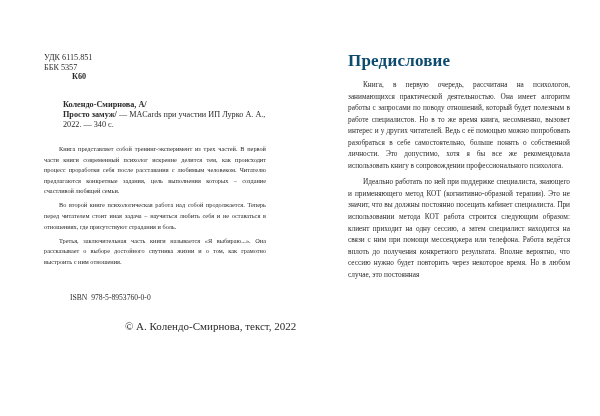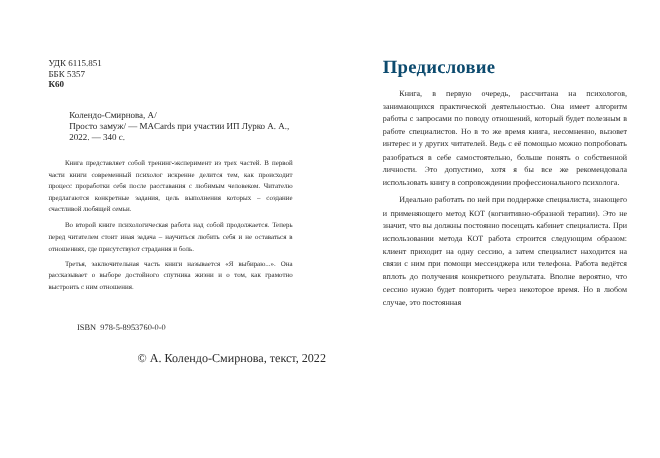--- a/index.html
+++ b/index.html
@@ -26,32 +26,32 @@
 
     
     .classification {
       position: absolute;
       left: 44px;
       top: 53px;
       font-size: 8.2px;
       line-height: 9.6px;
     }
     .classification div { white-space: nowrap; }
-    .classification .bold { font-weight: bold; }
+    .classification .bold { font-weight: bold; margin-left: 28px; }
 
     .biblio {
       position: absolute;
       left: 63px;
       top: 100px;
       font-size: 8.2px;
       line-height: 10.2px;
       width: 230px;
     }
     .biblio div { white-space: nowrap; }
-    .biblio b { font-weight: normal; }
+    .biblio b { font-weight: bold; }
 
     .annotation {
       position: absolute;
       left: 44px;
       top: 144px;
       width: 222px;
       font-size: 6.3px;
       line-height: 10.6px;
       text-align: justify;
     }

